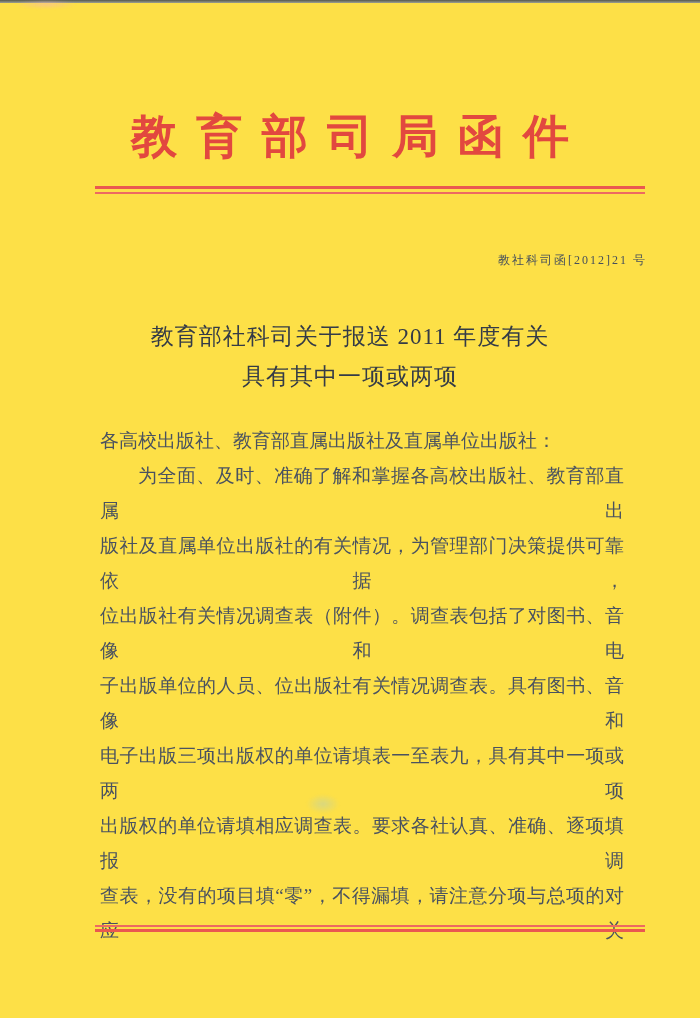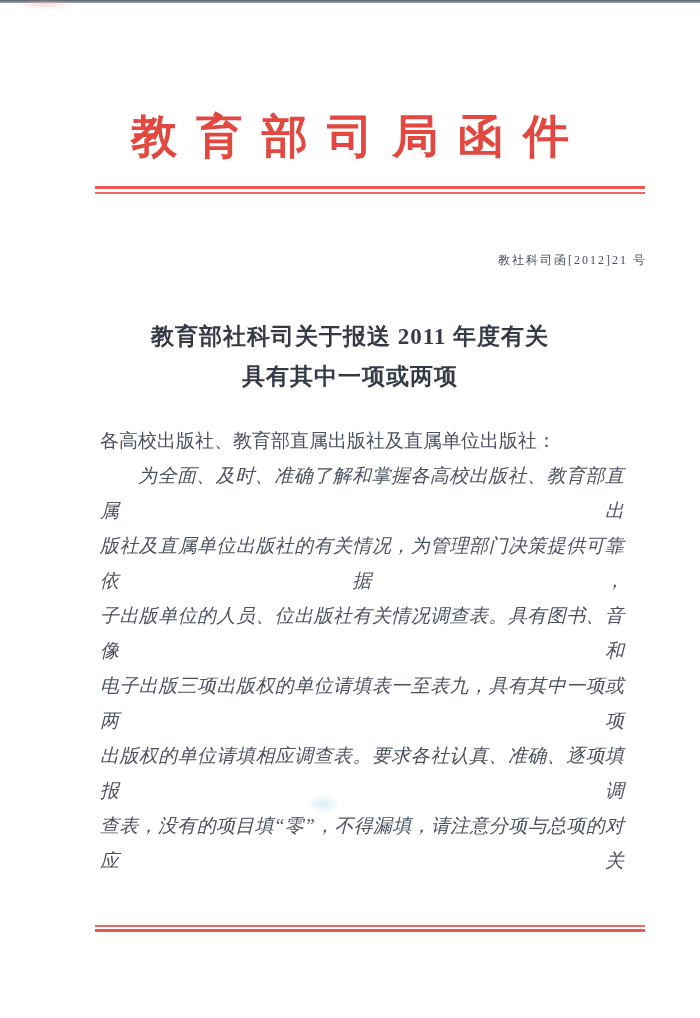--- a/index.html
+++ b/index.html
@@ -5,21 +5,21 @@
   html,body{margin:0;padding:0;}
   body{
     width:700px;height:1018px;
     background:#e9e9e9;
     font-family:"Liberation Serif","DejaVu Serif",serif;
     overflow:hidden;
   }
   .page{
     position:relative;
     width:700px;height:1018px;
-    background:#ffffff;
+    background:#fde047;
     overflow:hidden;
   }
   .scan-top-edge{
     position:absolute;left:0;top:0;width:700px;height:3px;
     background:linear-gradient(#39424e,#8b95a1);
     opacity:.85;
   }
   .smudge-pink{
     position:absolute;left:14px;top:0;width:64px;height:9px;
     background:radial-gradient(ellipse at center,rgba(244,180,178,.55),rgba(244,180,178,0) 70%);
@@ -50,32 +50,32 @@
   .rule-bottom .gap{height:2px;}
   .rule-bottom .bar2{height:3px;background:#ea5850;}
   .doc-number{
     position:absolute;right:53px;top:252px;
     font-size:12px;color:#454f5c;
     letter-spacing:2px;
   }
   .notice-title{
     position:absolute;left:0;top:317px;width:700px;
     text-align:center;
-    font-size:23px;font-weight:bold;
+    font-size:23px;font-weight:normal;
     color:#343b47;
     line-height:40px;
     letter-spacing:1px;
   }
   .body-text{
     position:absolute;left:88px;top:423px;width:524px;
     font-size:19px;line-height:35px;
     color:#4a5260;
   }
   .body-text .line{width:100%;margin-left:12px;}
-  .just{text-align:justify;text-align-last:justify;text-justify:inter-character;font-style:italic;}
+  .just{text-align:justify;text-align-last:justify;text-justify:inter-character;}
   .indent{text-indent:2em;}
 </style>
 </head>
 <body>
 
 <div class="page">
 
   <div class="scan-top-edge"></div>
   <div class="smudge-pink"></div>
   <div class="smudge-blue"></div>
@@ -92,20 +92,21 @@
 
   <div class="notice-title">
     <div>教育部社科司关于报送 2011 年度有关</div>
     <div>具有其中一项或两项</div>
   </div>
 
   <div class="body-text">
     <div class="line">各高校出版社、教育部直属出版社及直属单位出版社：</div>
     <div class="line just indent">为全面、及时、准确了解和掌握各高校出版社、教育部直属出</div>
     <div class="line just">版社及直属单位出版社的有关情况，为管理部门决策提供可靠依据，</div>
+    <div class="line just">位出版社有关情况调查表（附件）。调查表包括了对图书、音像和电</div>
     <div class="line just">子出版单位的人员、位出版社有关情况调查表。具有图书、音像和</div>
     <div class="line just">电子出版三项出版权的单位请填表一至表九，具有其中一项或两项</div>
     <div class="line just">出版权的单位请填相应调查表。要求各社认真、准确、逐项填报调</div>
     <div class="line just">查表，没有的项目填“零”，不得漏填，请注意分项与总项的对应关</div>
 
   </div>
 
   <div class="rule rule-bottom">
     <div class="bar bar1"></div>
       <div class="gap"></div>

